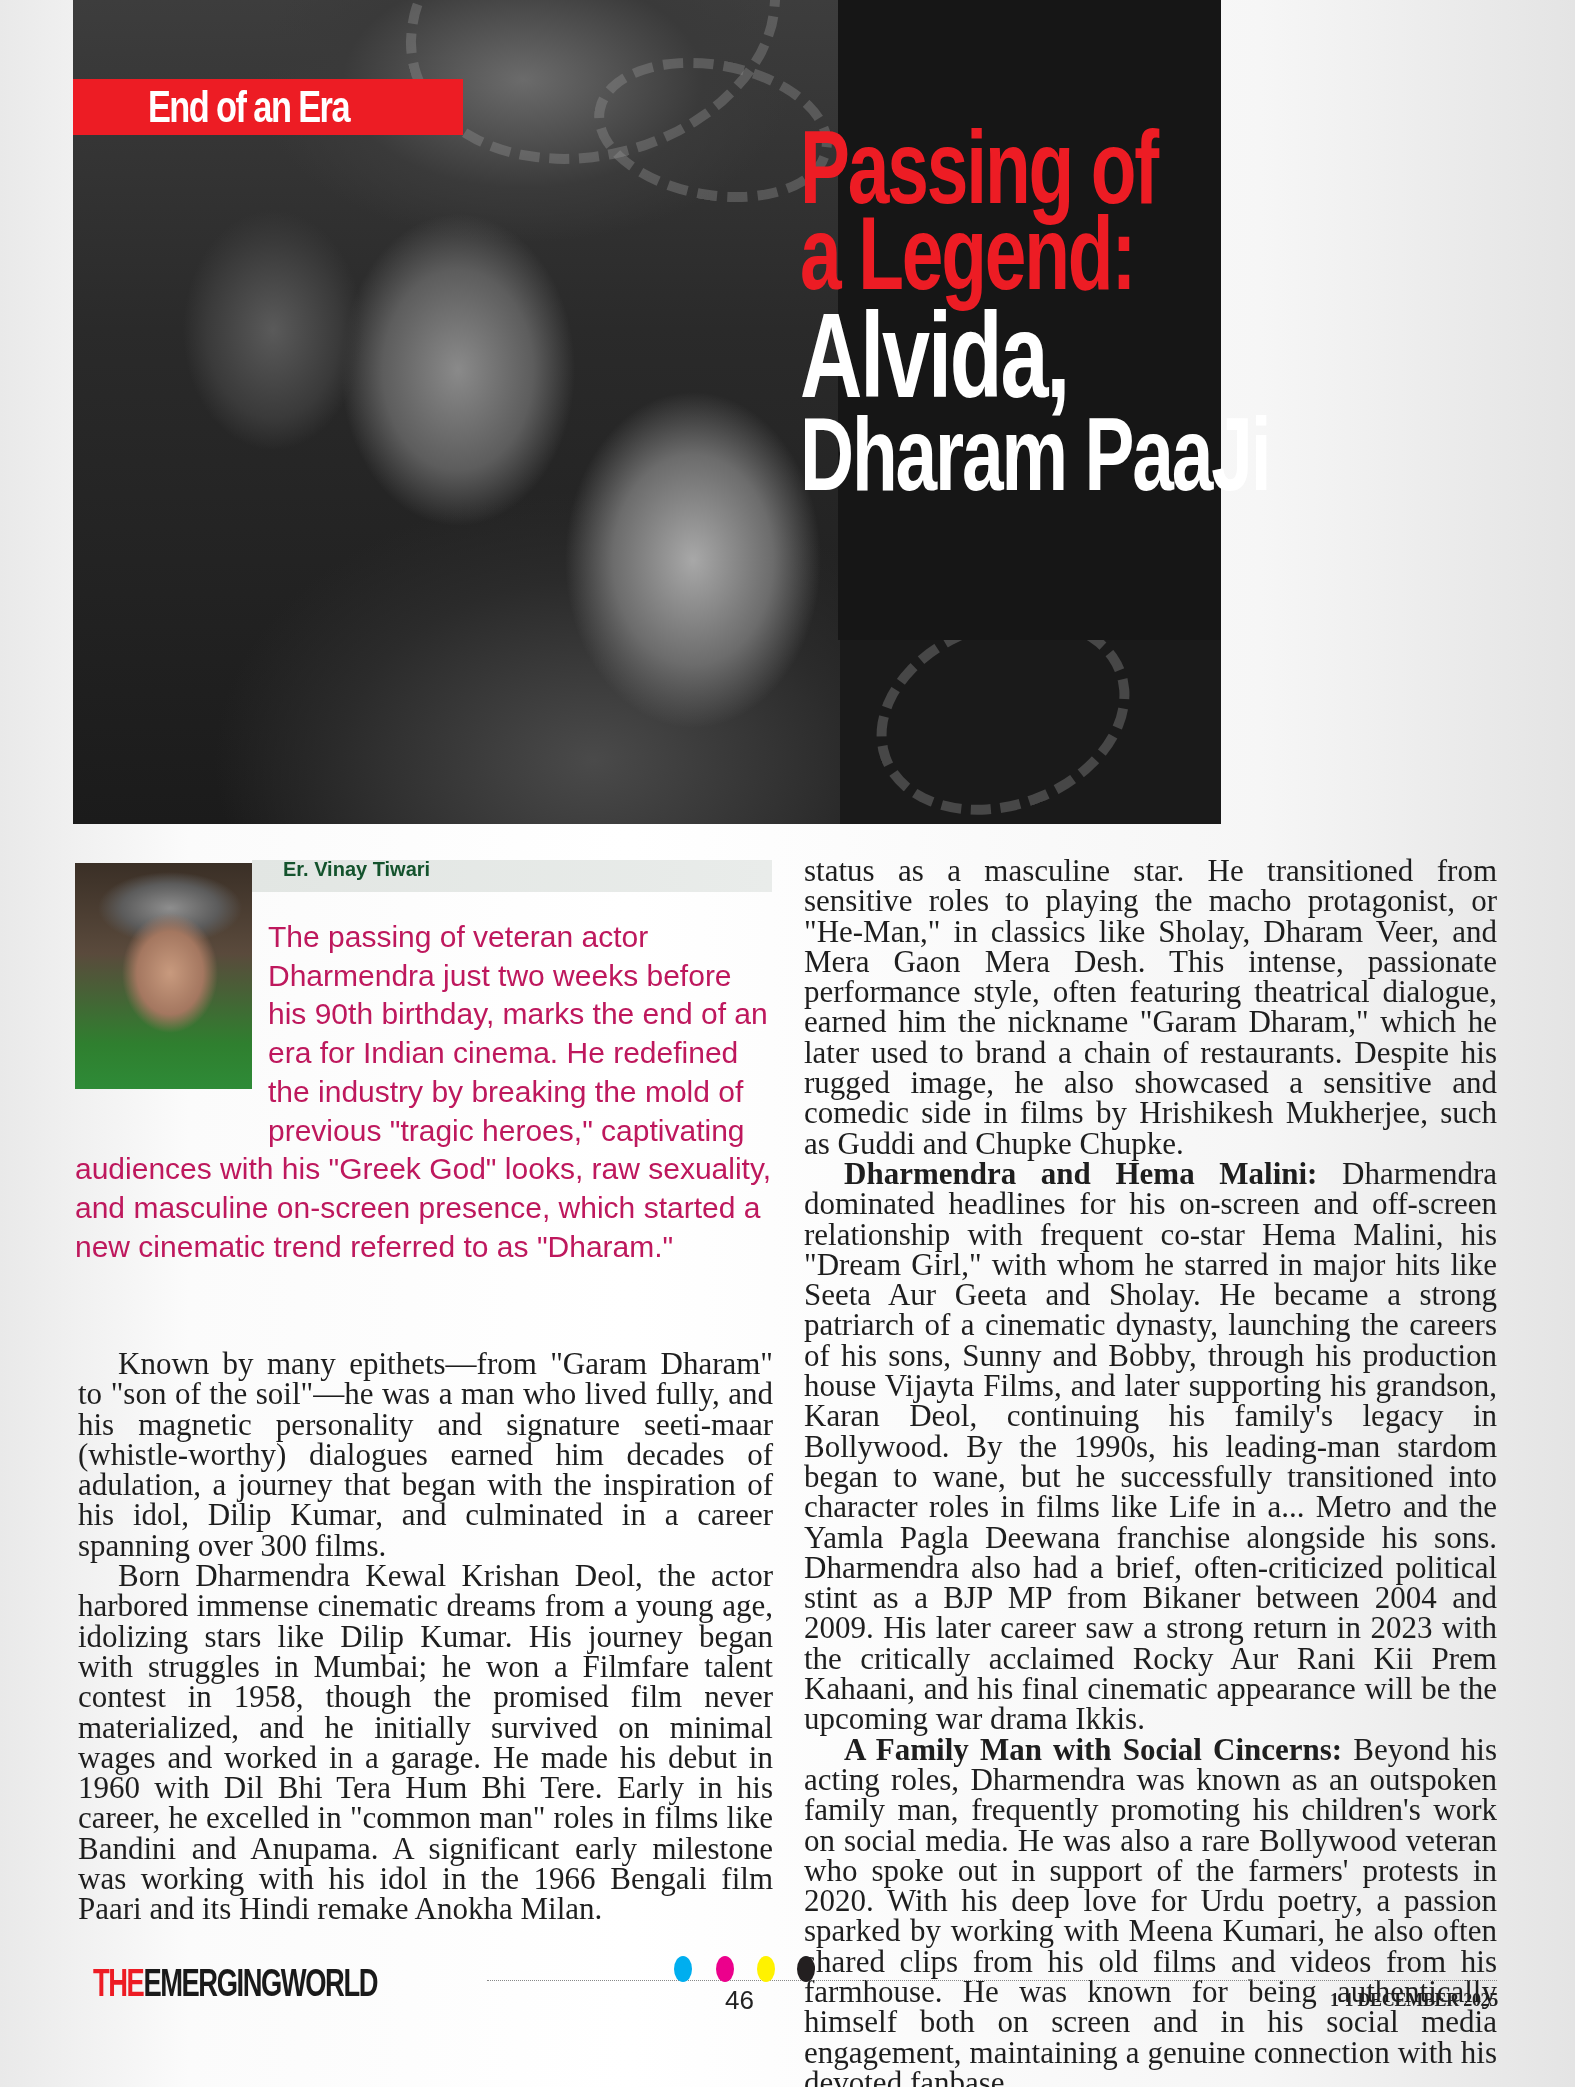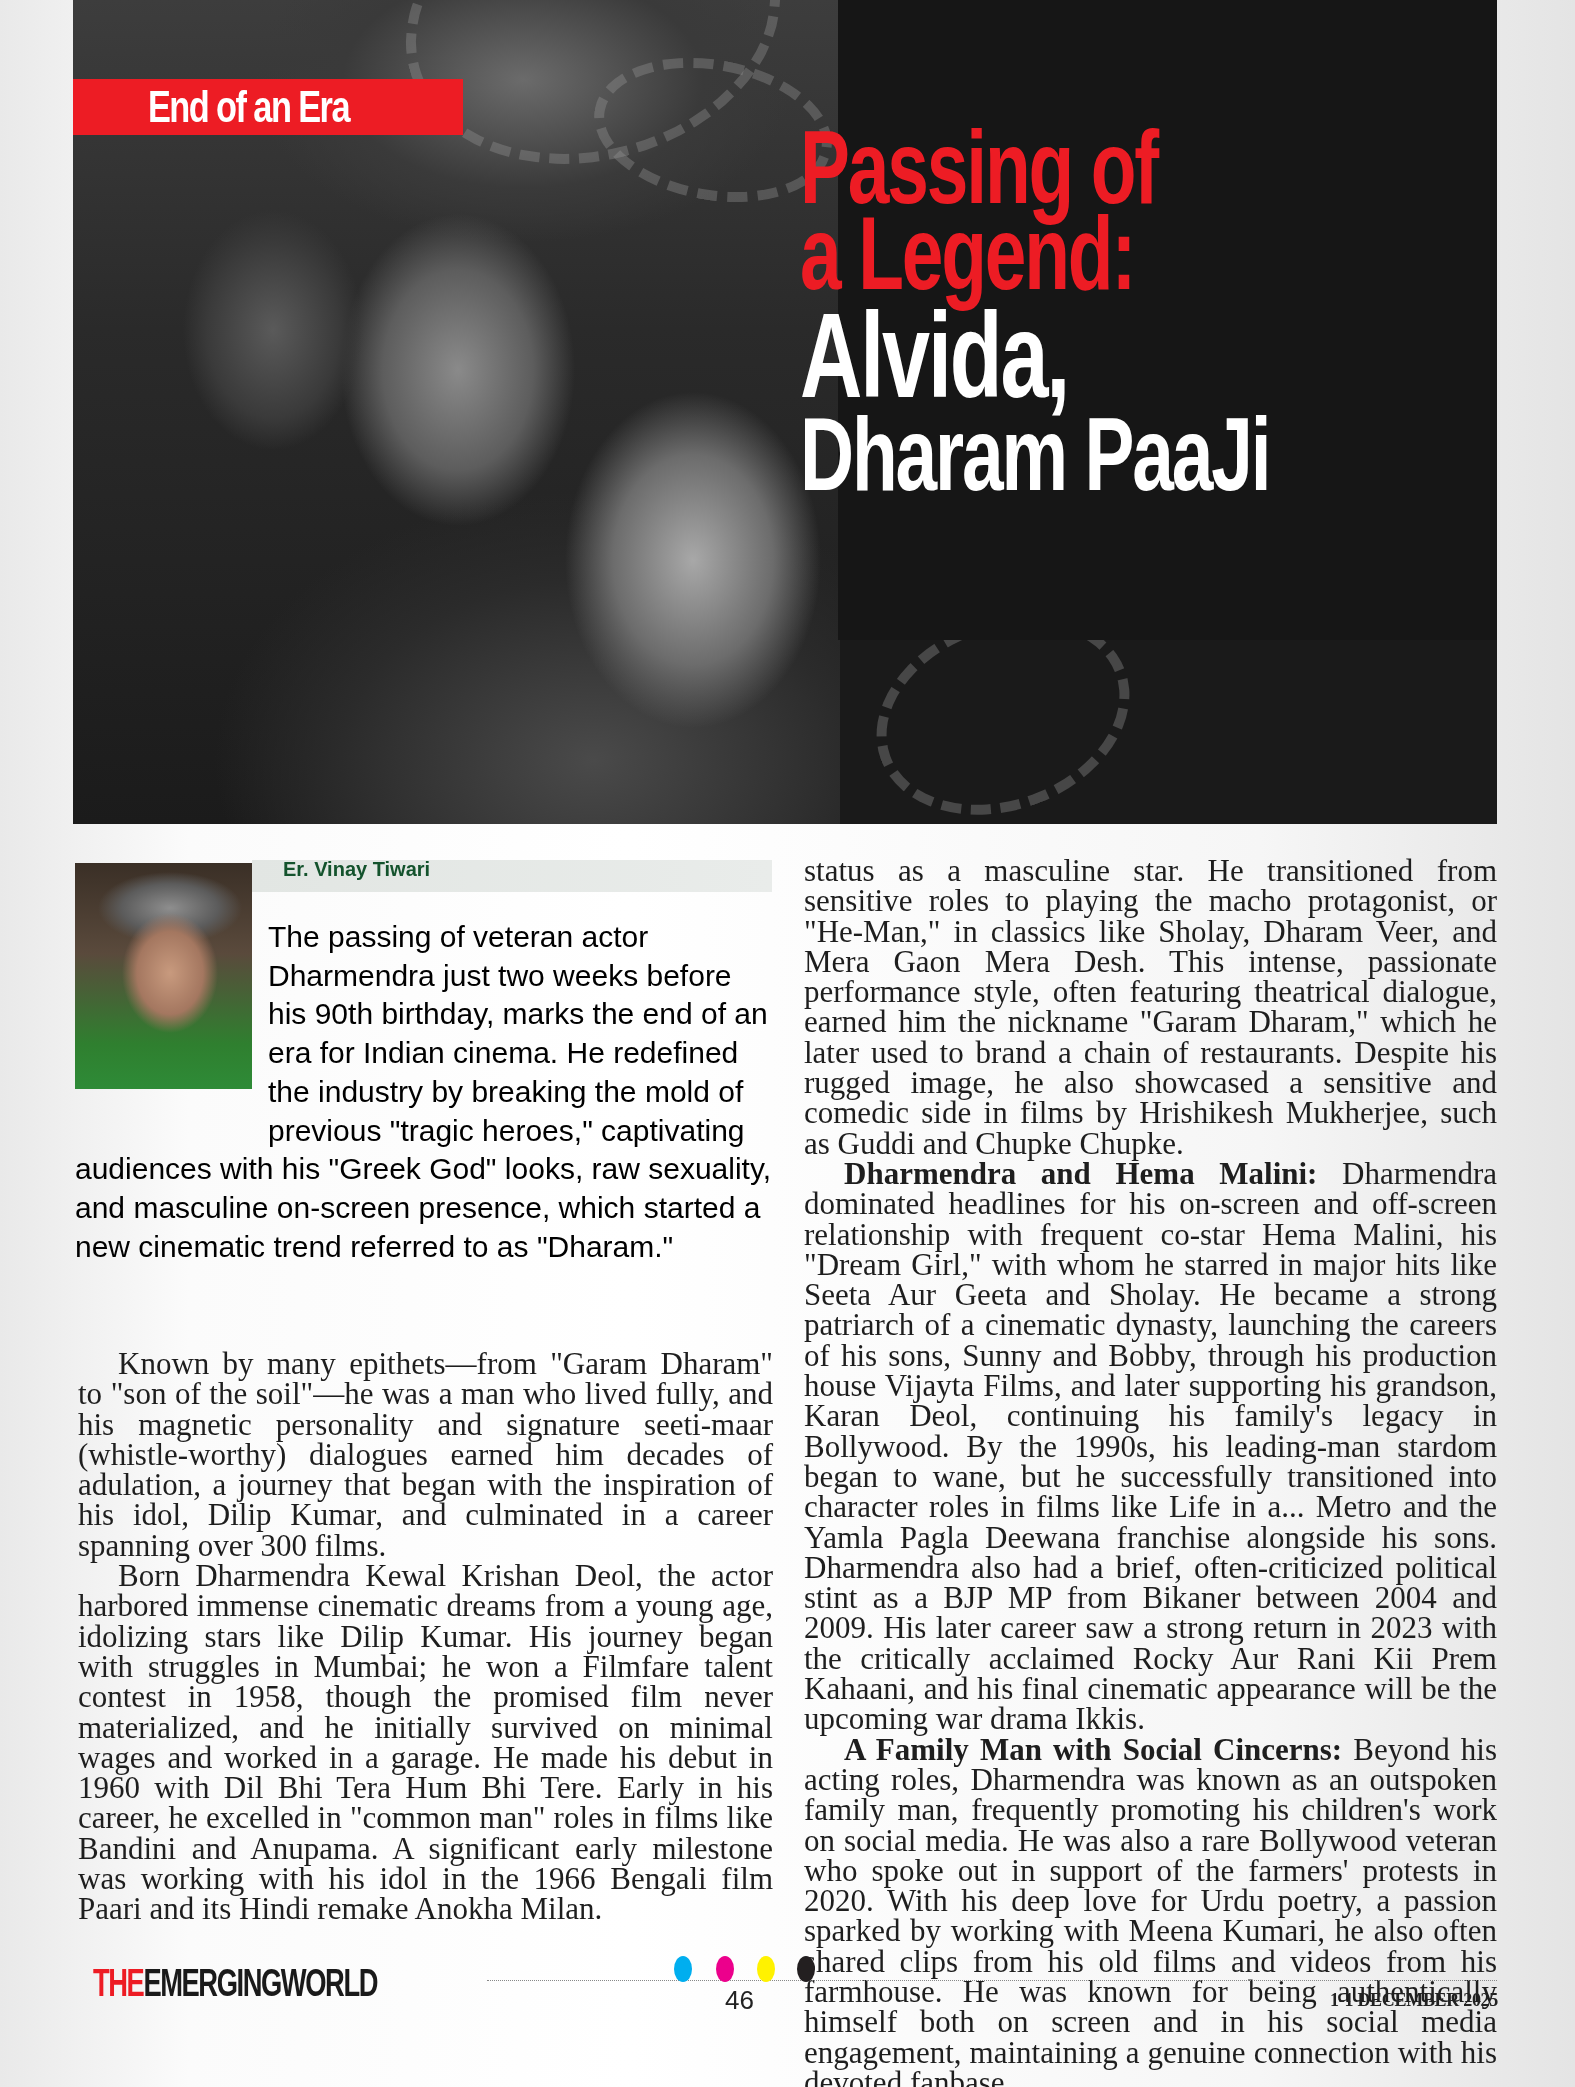--- a/index.html
+++ b/index.html
@@ -6,21 +6,21 @@
   html, body { width: 1575px; height: 2087px; }
   body {
     background: linear-gradient(90deg, #e9e9e9 0%, #fbfbfb 12%, #ffffff 40%, #f6f6f6 80%, #e4e4e4 100%);
     font-family: "Liberation Serif", serif;
     color: #1c1c1c;
     position: relative;
     overflow: hidden;
   }
   
   .hero {
-    position: absolute; left: 73px; top: 0; width: 1424px; height: 824px;
+    position: absolute; left: 73px; top: 0; width: 1148px; height: 824px;
     background: #1a1a1a; overflow: hidden;
   }
   .hero-photo {
     position: absolute; left: 0; top: 0; width: 767px; height: 824px;
     background:
       radial-gradient(ellipse 120px 160px at 200px 330px, #5a5a5a 0%, #3a3a3a 55%, transparent 75%),
       radial-gradient(ellipse 150px 200px at 385px 370px, #8a8a8a 0%, #5d5d5d 50%, transparent 78%),
       radial-gradient(ellipse 160px 210px at 620px 560px, #a8a8a8 0%, #6c6c6c 50%, transparent 80%),
       radial-gradient(ellipse 420px 300px at 520px 760px, #4a4a4a 0%, #2b2b2b 60%, transparent 90%),
       radial-gradient(ellipse 300px 180px at 450px 80px, #6b6b6b 0%, #3a3a3a 60%, transparent 90%),
@@ -66,21 +66,21 @@
   .author-bar {
     position: absolute; left: 252px; top: 860px; width: 520px; height: 32px;
     background: linear-gradient(90deg, #e2e6e3, #e9ecea);
   }
   .author-name {
     position: absolute; left: 283px; top: 858px; font-family: "Liberation Sans", sans-serif;
     font-weight: bold; font-size: 20px; color: #14532d;
   }
   .intro {
     position: absolute; left: 75px; top: 918px; width: 700px;
-    font-family: "Liberation Sans", sans-serif; font-size: 30px; line-height: 38.7px; color: #000000;
+    font-family: "Liberation Sans", sans-serif; font-size: 30px; line-height: 38.7px; color: #be185d;
   }
   .intro .float-spacer { float: left; width: 193px; height: 222px; }
 
   
   .col { position: absolute; font-size: 31px; line-height: 30.3px; text-align: justify; color: #1e1e1e; }
   .col-left { left: 78px; top: 1349px; width: 695px; }
   .col-right { left: 804px; top: 856px; width: 693px; }
   .col p { text-indent: 40px; }
   .col p.no-indent { text-indent: 0; }
   .col b { font-weight: bold; }

